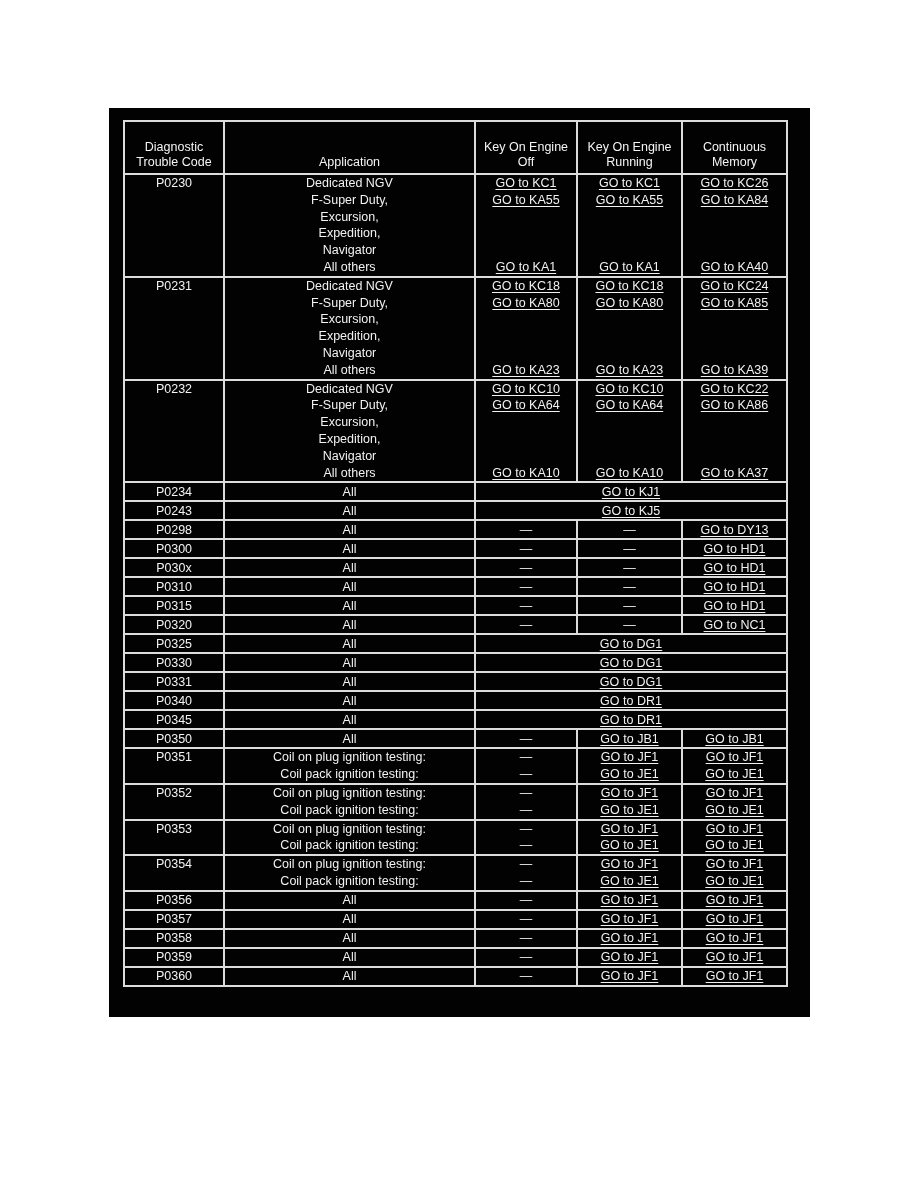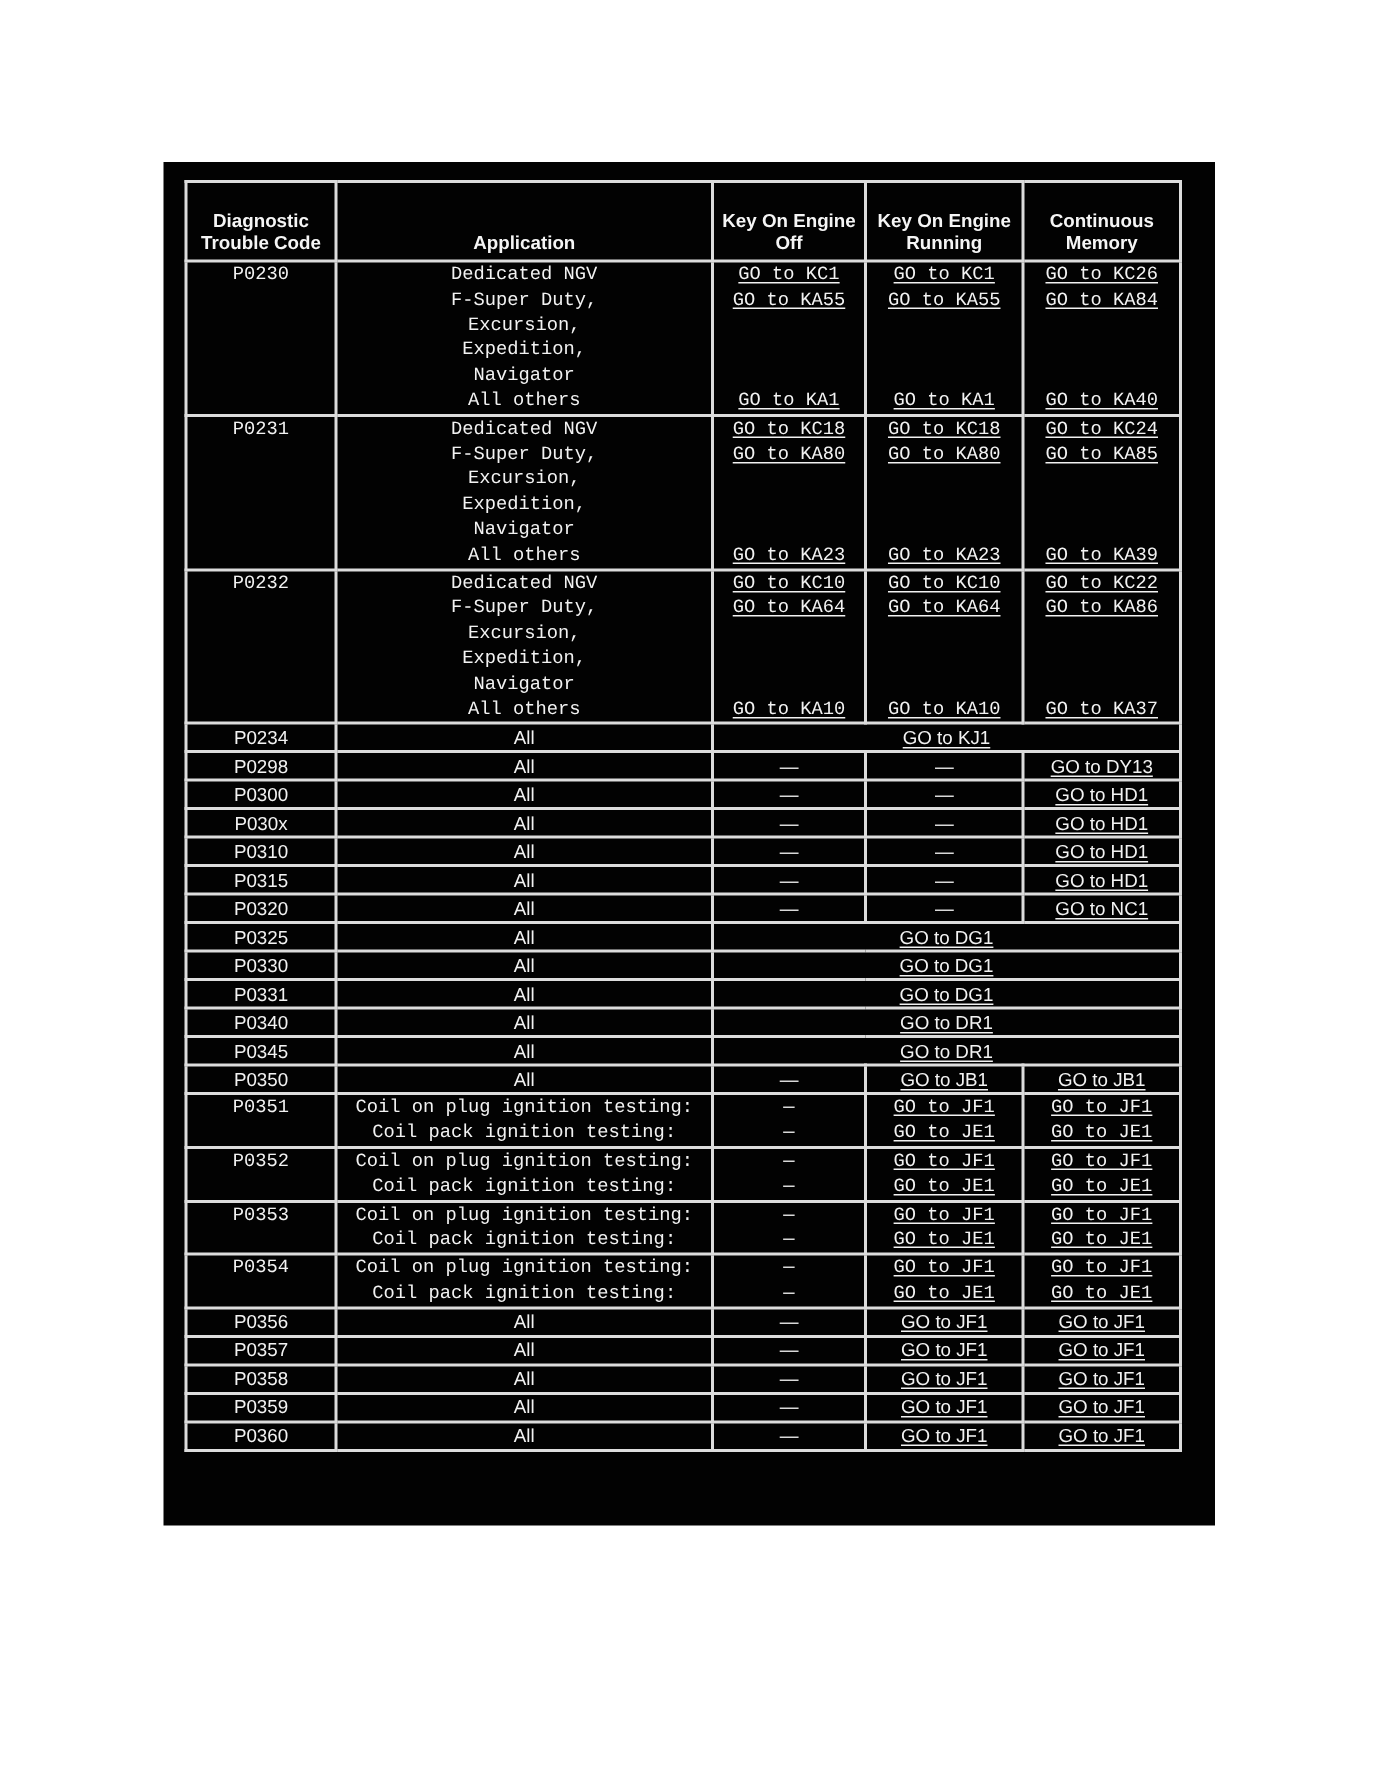--- a/index.html
+++ b/index.html
@@ -38,27 +38,27 @@
   table.dtc th,
   table.dtc td {
     border: 2px solid #dcdcdc;
     padding: 0;
     text-align: center;
     overflow: hidden;
   }
   table.dtc thead th {
     height: 48px;
     vertical-align: bottom;
-    font-weight: bold;
+    font-weight: normal;
     padding-bottom: 3px;
     line-height: 15px;
     font-size: 12.5px;
     color: #f5f5f5;
   }
-  td.vtop { vertical-align: top; font-family: Liberation Mono, monospace; }
+  td.vtop { vertical-align: top; }
   .line {
     height: 16.8px;
     line-height: 16.8px;
     white-space: nowrap;
   }
   tr.single td {
     height: 17px;
     line-height: 16px;
     white-space: nowrap;
   }
@@ -201,20 +201,25 @@
               <div class="line"><span class="plain-text">&nbsp;</span></div>
               <div class="line"><span class="go-link">GO to KA37</span></div>
             </td>
           </tr>
           <tr class="single">
             <td><span class="plain-text">P0234</span></td>
             <td><span class="plain-text">All</span></td>
             <td colspan="3"><span class="go-link">GO to KJ1</span></td>
           </tr>
           <tr class="single">
+            <td><span class="plain-text">P0243</span></td>
+            <td><span class="plain-text">All</span></td>
+            <td colspan="3"><span class="go-link">GO to KJ5</span></td>
+          </tr>
+          <tr class="single">
             <td><span class="plain-text">P0298</span></td>
             <td><span class="plain-text">All</span></td>
             <td><span class="dash">—</span></td>
             <td><span class="dash">—</span></td>
             <td><span class="go-link">GO to DY13</span></td>
           </tr>
           <tr class="single">
             <td><span class="plain-text">P0300</span></td>
             <td><span class="plain-text">All</span></td>
             <td><span class="dash">—</span></td>

